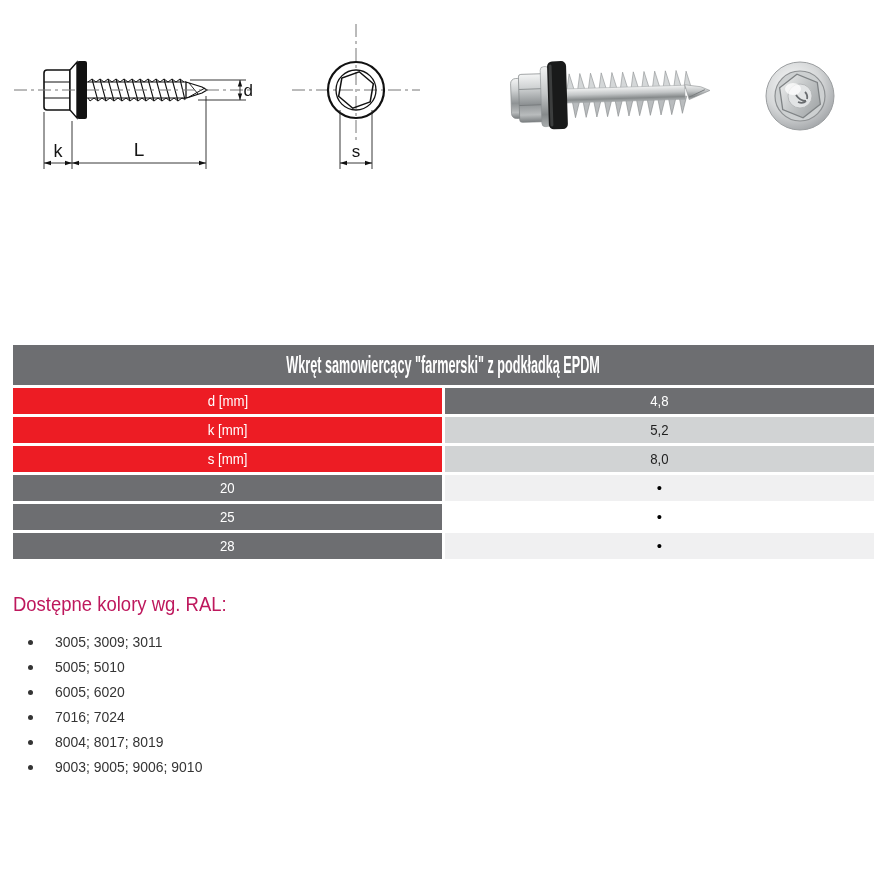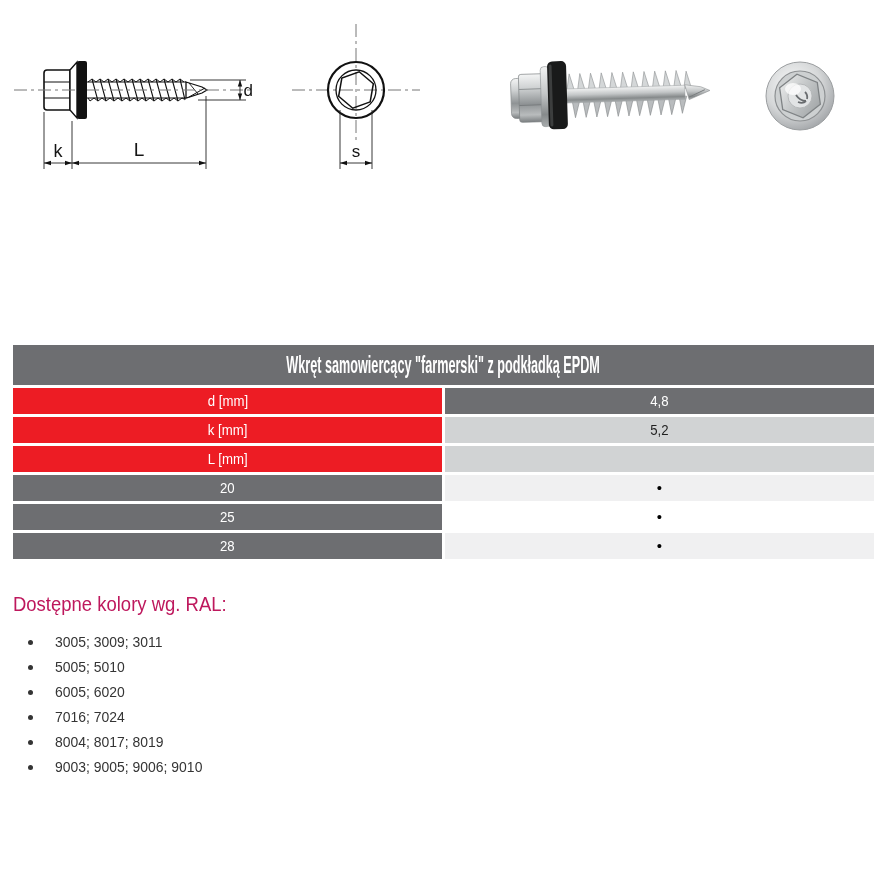--- a/index.html
+++ b/index.html
@@ -217,22 +217,22 @@
   <tbody>
       <tr>
         <td class="spec-label"><span class="cell-cond">d [mm]</span></td>
         <td class="spec-value dark"><span class="cell-cond">4,8</span></td>
       </tr>
       <tr>
         <td class="spec-label"><span class="cell-cond">k [mm]</span></td>
         <td class="spec-value"><span class="cell-cond">5,2</span></td>
       </tr>
       <tr>
-        <td class="spec-label"><span class="cell-cond">L [mm]</span></td>
-        <td class="spec-value"><span class="cell-cond"></span></td>
+        <td class="spec-label"><span class="cell-cond">s [mm]</span></td>
+        <td class="spec-value"><span class="cell-cond">8,0</span></td>
       </tr>
       <tr>
         <td class="len-label"><span class="cell-cond">20</span></td>
         <td class="dot-cell"><span>•</span></td>
       </tr>
       <tr>
         <td class="len-label"><span class="cell-cond">25</span></td>
         <td class="dot-cell alt"><span>•</span></td>
       </tr>
       <tr>

